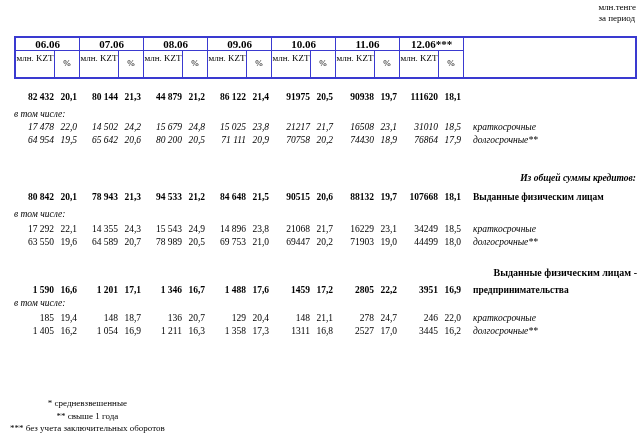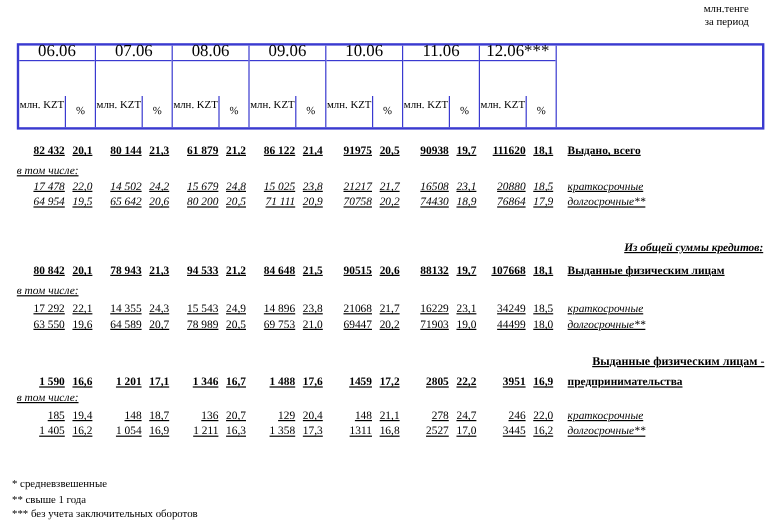--- a/index.html
+++ b/index.html
@@ -1,48 +1,48 @@
 <!DOCTYPE html>
 <html><head>
 <meta charset="utf-8">
 <style>
   html,body{margin:0;padding:0;}
   body{
     width:640px;height:436px;background:#ffffff;color:#000;
     font-family:"Liberation Serif", serif;position:relative;overflow:hidden;
   }
   *{box-sizing:border-box;}
-  .unit-note{position:absolute;top:2px;right:16px;text-align:right;font-size:9px;line-height:11px;font-family:Liberation Serif, serif;}
+  .unit-note{position:absolute;top:2px;right:4px;text-align:left;font-size:9px;line-height:11px;font-family:Liberation Serif, serif;}
   .tbl{position:absolute;left:14px;top:36px;width:623px;}
   .hdr{display:flex;border:2px solid #3a3ad0;background:#fff;}
   .grp{flex:0 0 64px;border-right:1.5px solid #3a3ad0;}
   .lblcol{flex:1 1 auto;}
   .date{height:13px;border-bottom:1.5px solid #3a3ad0;text-align:center;
-        font-weight:normal;font-size:14px;line-height:12px;}
-  .units{display:flex;height:26px;margin-top:29px;}
+        font-weight:bold;font-size:11px;line-height:12px;}
+  .units{display:flex;height:26px;}
   .amt-h{width:39px;border-right:1.5px solid #3a3ad0;text-align:center;
          font-size:9px;line-height:11px;padding-top:2px;}
   .pct-h{flex:1;text-align:center;font-size:9px;line-height:25px;}
-  .body{width:623px;text-decoration:underline;}
+  .body{width:623px;}
   .row{display:flex;height:13px;font-size:9.5px;line-height:13px;white-space:nowrap;}
   .row .amt{width:40px;text-align:right;}
   .row .pct{width:24px;text-align:right;padding-right:1px;}
   .row .lbl{flex:1;padding-left:11px;text-align:left;}
   .row.bold{font-weight:bold;}
   .row.italic{font-style:italic;}
   .lbl.bold{font-weight:bold;font-style:normal;}
   .lbl.italic{font-style:italic;font-weight:normal;}
   .note-row{height:13px;font-size:9.5px;line-height:13px;font-style:italic;
             text-align:left;padding-right:72px;}
   .right-note-row{height:13px;font-size:9.5px;line-height:13px;font-weight:bold;
                   font-style:italic;text-align:right;padding-right:1px;}
   .label-line-row{height:13px;font-size:10px;line-height:13px;font-weight:bold;
                   text-align:right;padding-left:465px;white-space:nowrap;}
   .spacer{width:100%;}
-  .footnotes{position:absolute;left:10px;top:397px;font-size:9px;line-height:12.5px;}
+  .footnotes{position:absolute;left:10px;top:397px;font-size:9px;line-height:12.5px;text-align:center;}
 </style>
 </head>
 <body>
 
 <div class="unit-note">
   <div>млн.тенге</div>
   <div>за период</div>
 </div>
 
 <div class="tbl">
@@ -98,48 +98,47 @@
       </div>
       <div class="lblcol"></div>
     </div>
   <div class="body">
       <div class="spacer" style="height: 12px;"></div>
       <div class="row bold">
         <div class="amt">82 432</div>
         <div class="pct">20,1</div>
         <div class="amt">80 144</div>
         <div class="pct">21,3</div>
-        <div class="amt">61 879</div>
+        <div class="amt">44 879</div>
         <div class="pct">21,2</div>
         <div class="amt">86 122</div>
         <div class="pct">21,4</div>
         <div class="amt">91975</div>
         <div class="pct">20,5</div>
         <div class="amt">90938</div>
         <div class="pct">19,7</div>
         <div class="amt">111620</div>
         <div class="pct">18,1</div>
-        <div class="lbl bold">Выдано, всего</div>
       </div>
       <div class="spacer" style="height: 4px;"></div>
       <div class="note-row">в том числе:</div>
       <div class="row italic">
         <div class="amt">17 478</div>
         <div class="pct">22,0</div>
         <div class="amt">14 502</div>
         <div class="pct">24,2</div>
         <div class="amt">15 679</div>
         <div class="pct">24,8</div>
         <div class="amt">15 025</div>
         <div class="pct">23,8</div>
         <div class="amt">21217</div>
         <div class="pct">21,7</div>
         <div class="amt">16508</div>
         <div class="pct">23,1</div>
-        <div class="amt">20880</div>
+        <div class="amt">31010</div>
         <div class="pct">18,5</div>
         <div class="lbl italic">краткосрочные</div>
       </div>
       <div class="row italic">
         <div class="amt">64 954</div>
         <div class="pct">19,5</div>
         <div class="amt">65 642</div>
         <div class="pct">20,6</div>
         <div class="amt">80 200</div>
         <div class="pct">20,5</div>

